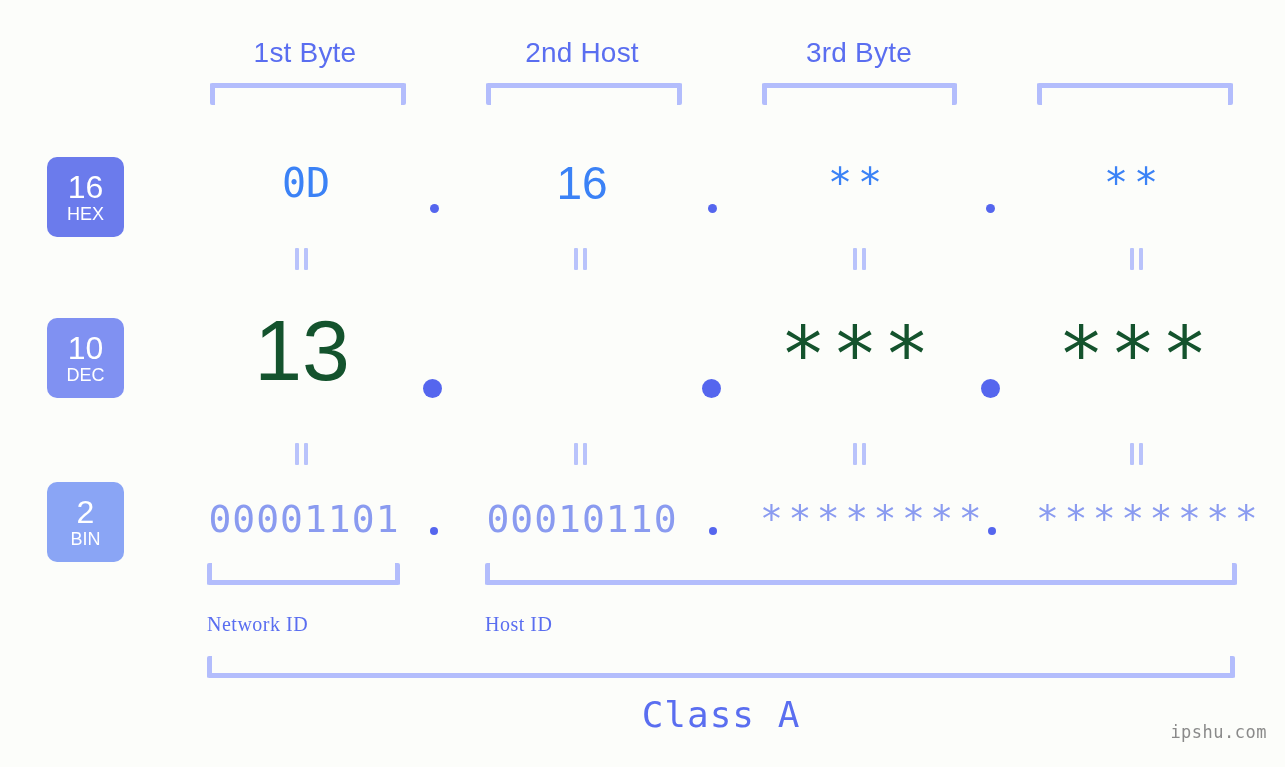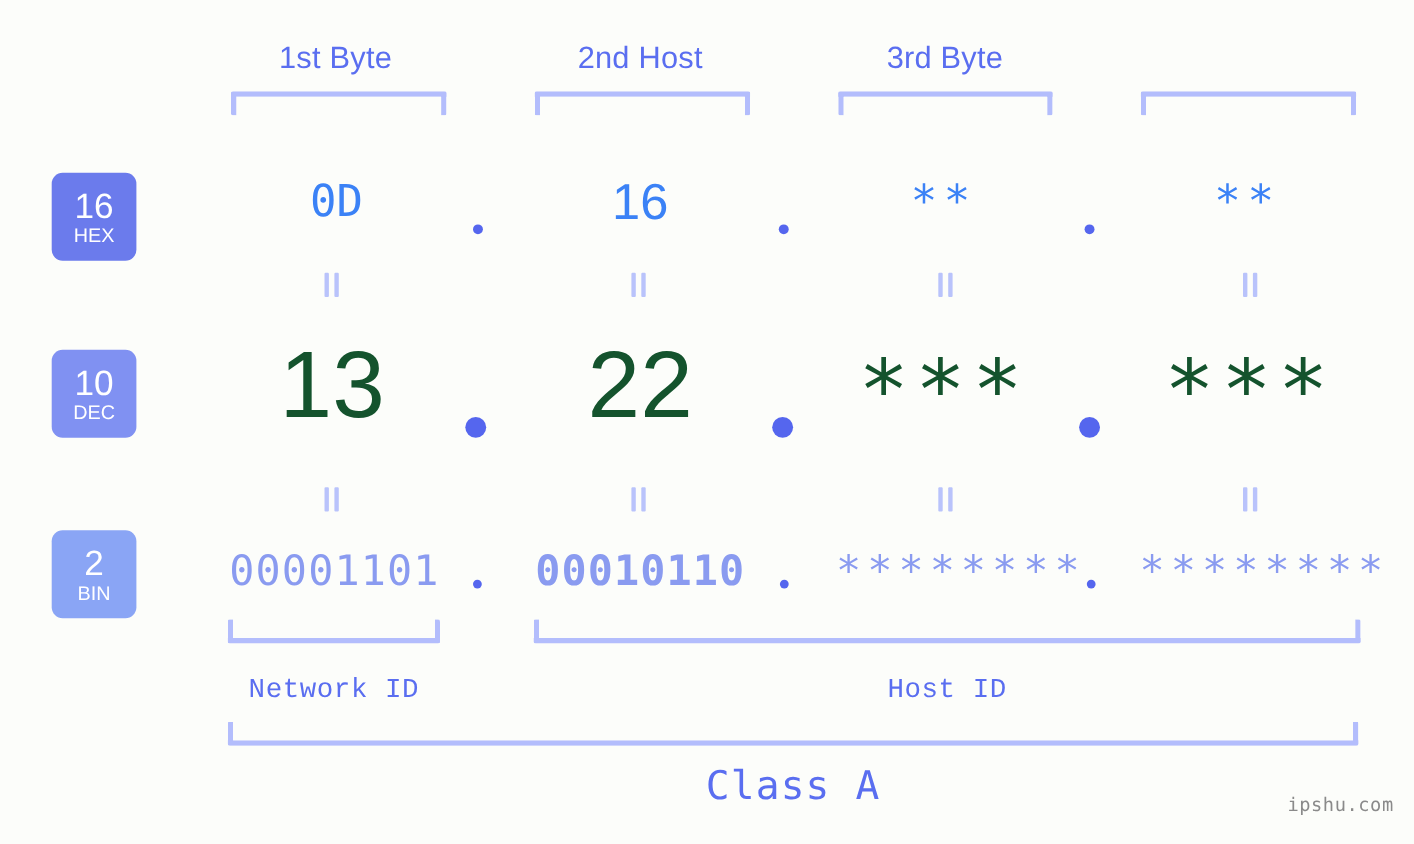--- a/index.html
+++ b/index.html
@@ -154,24 +154,23 @@
     display: block;
     width: 4px;
     height: 22px;
     background: #b9c3fb;
     border-radius: 1px;
   }
 
   
   .id-label {
     position: absolute;
-    font-family: Liberation Mono, monospace;
-    font-size: 25px;
+    font-family: Liberation Serif, serif;
+    font-size: 20px;
     color: #5a6ef0;
-    text-align: center;
     white-space: nowrap;
     letter-spacing: 0.5px;
   }
 
   .class-label {
     position: absolute;
     font-family: "DejaVu Sans Mono", monospace;
     font-size: 36px;
     color: #5a6ef0;
     text-align: center;
@@ -242,21 +241,20 @@
     <span></span>
       <span></span>
   </div>
   <div class="eq-mark" style="left:1128px; top:248px;">
     <span></span>
       <span></span>
   </div>
 
   <div class="value-row dec-row" style="top:300px; height:110px;">
     <div class="cell" style="left:204px; top:0; width:196px;">13</div>
-    <div class="cell" style="left:484px; top:0; width:196px;">22</div>
     <div class="cell stars" style="left:760px; top:5px; width:196px;">***</div>
     <div class="cell stars" style="left:1038px; top:5px; width:196px;">***</div>
 
     <div class="dot big" style="left:423px; top:79px;"></div>
     <div class="dot big" style="left:702px; top:79px;"></div>
     <div class="dot big" style="left:981px; top:79px;"></div>
   </div>
 
   <div class="eq-mark" style="left:293px; top:443px;">
     <span></span>
@@ -270,21 +268,21 @@
     <span></span>
       <span></span>
   </div>
   <div class="eq-mark" style="left:1128px; top:443px;">
     <span></span>
       <span></span>
   </div>
 
   <div class="value-row bin-row" style="top:495px; height:60px;">
     <div class="cell" style="left:204px; top:0; width:200px;">00001101</div>
-    <div class="cell" style="left:482px; top:0; width:200px;font-weight:bold;">00010110</div>
+    <div class="cell" style="left:482px; top:0; width:200px;">00010110</div>
     <div class="cell stars" style="left:760px; top:0; width:200px;">********</div>
     <div class="cell stars" style="left:1036px; top:0; width:200px;">********</div>
 
     <div class="dot tiny" style="left:430px; top:32px;"></div>
     <div class="dot tiny" style="left:709px; top:32px;"></div>
     <div class="dot tiny" style="left:988px; top:32px;"></div>
   </div>
 
   <div class="bracket-up" style="left:207px; top:563px; width:193px;"></div>
   <div class="bracket-up" style="left:485px; top:563px; width:752px;"></div>

